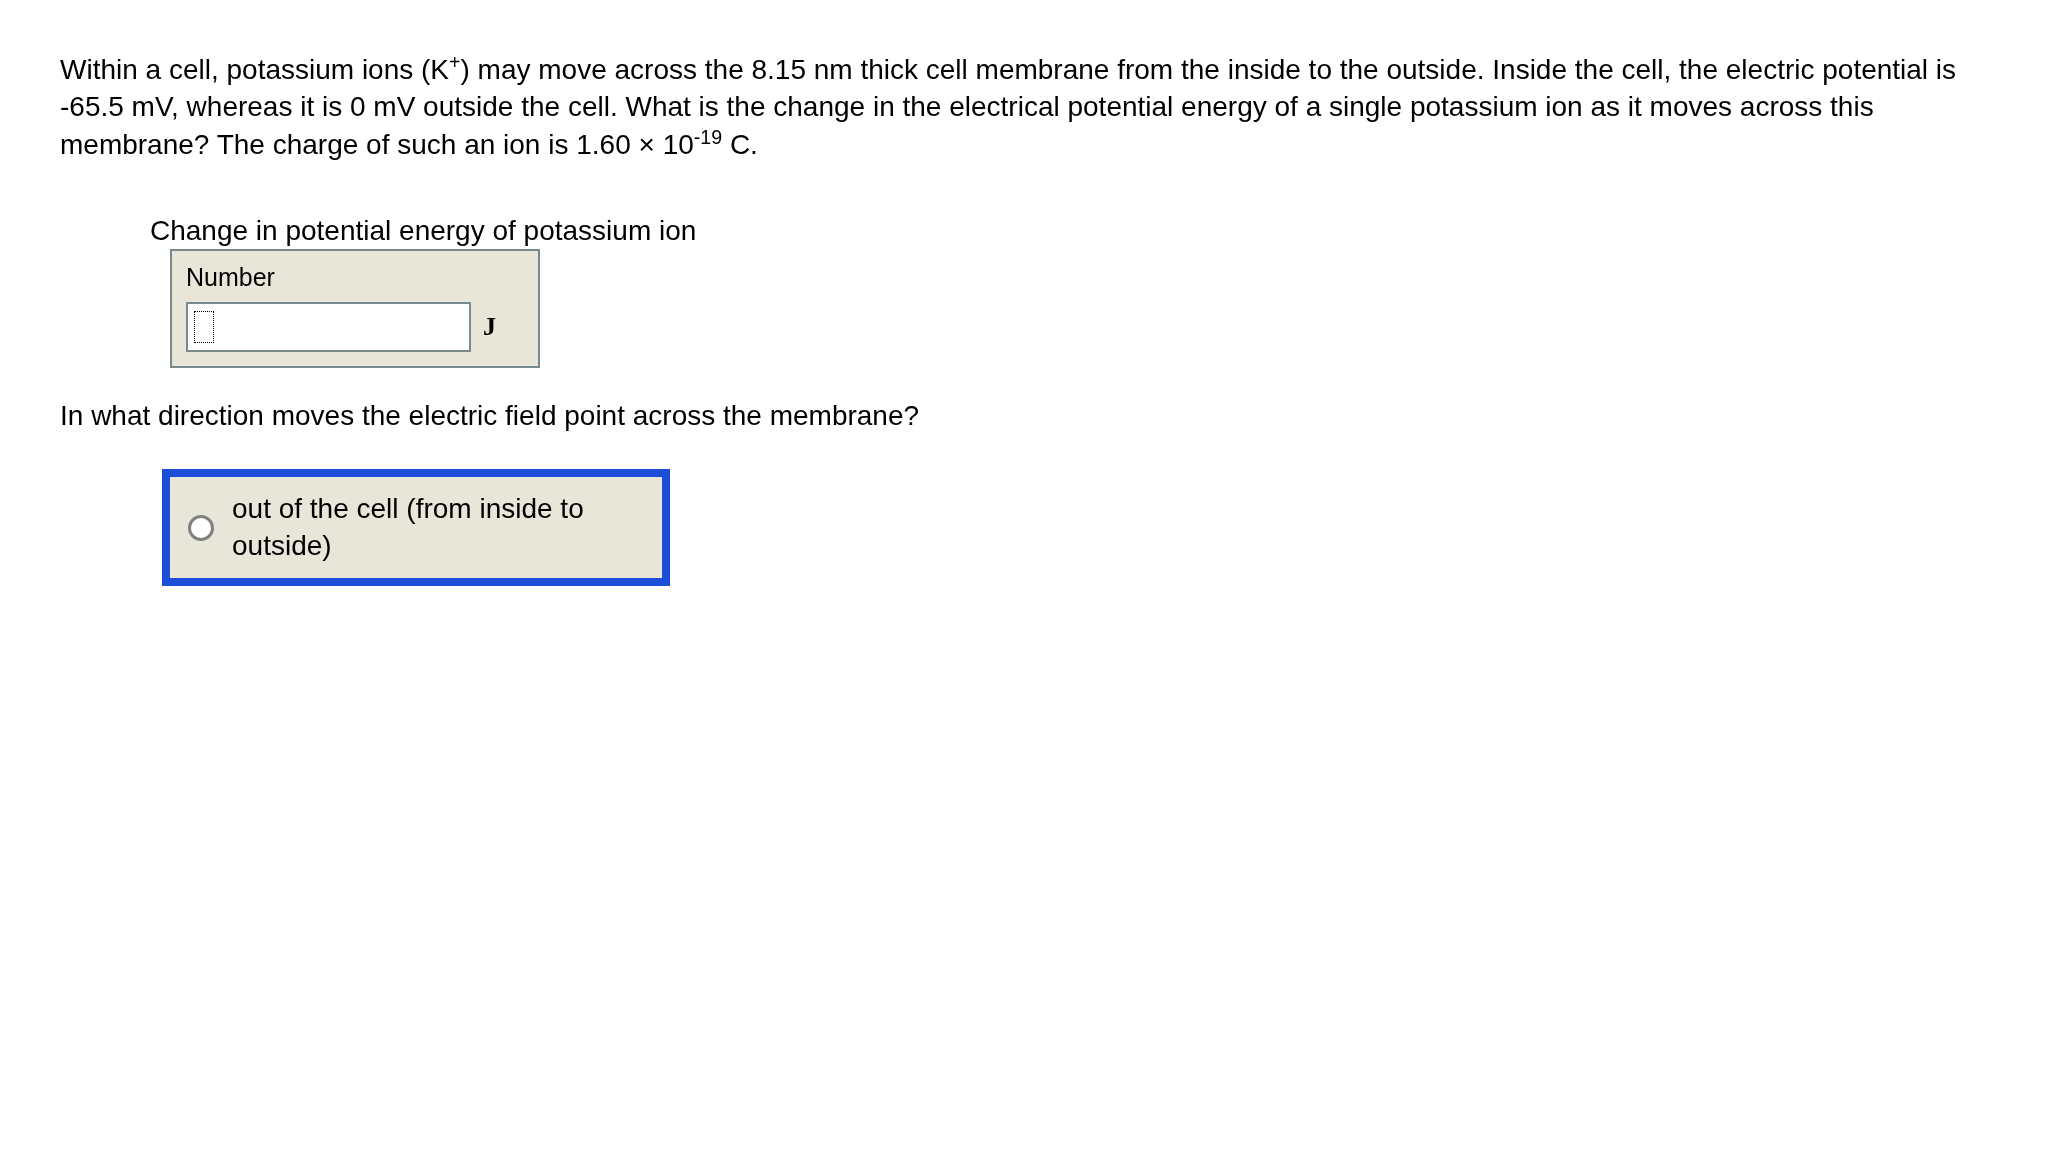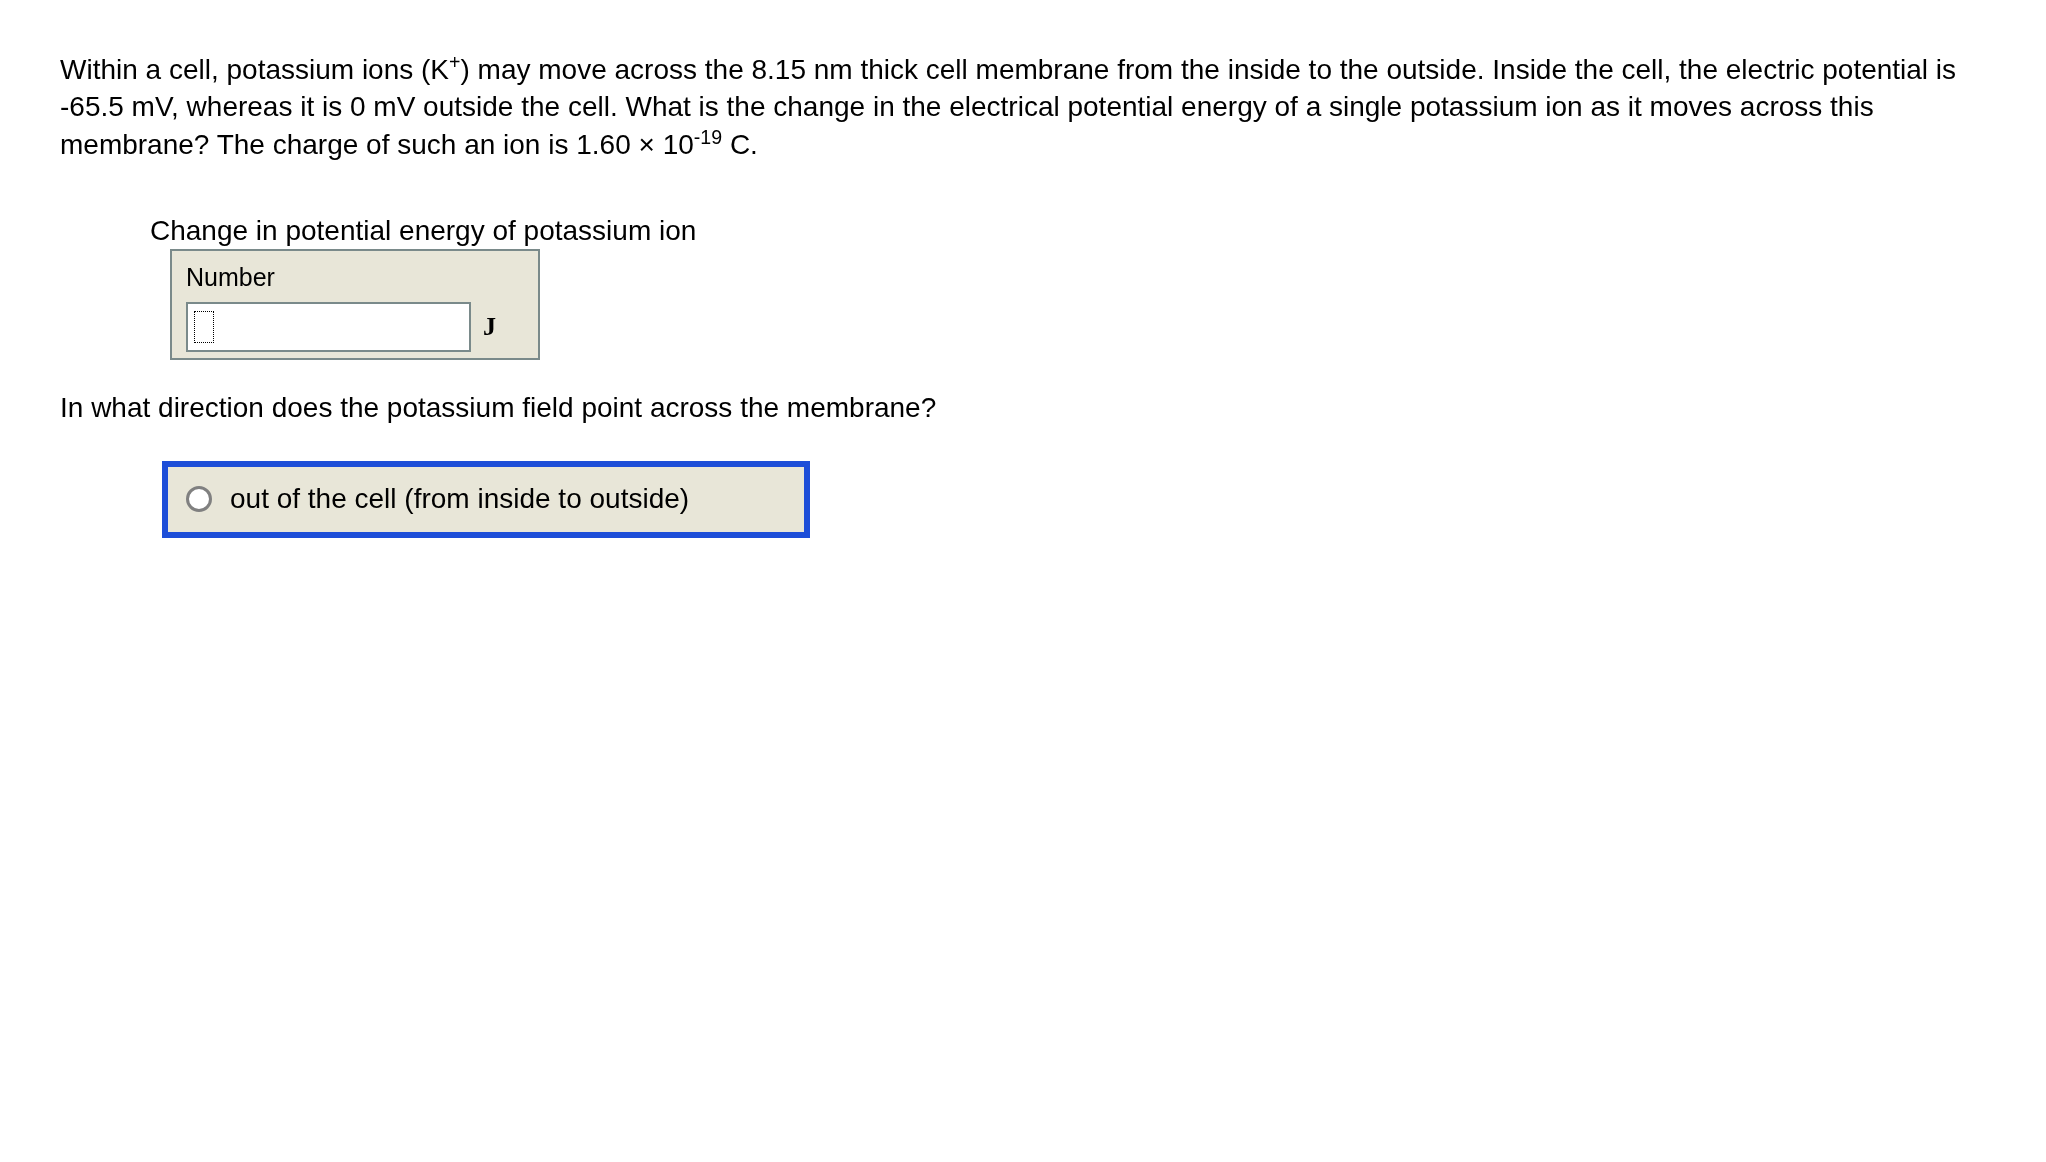--- a/index.html
+++ b/index.html
@@ -19,21 +19,21 @@
       margin-bottom: 49px;
     }
     .sub-label {
       margin-left: 90px;
     }
     .number-box {
       margin-left: 110px;
       margin-bottom: 30px;
       background: #e8e6d8;
       border: 2px solid #7a8a8a;
-      padding: 10px 14px 6px 14px;
+      padding: 10px 14px 14px 14px;
       width: 370px;
     }
     .number-box-label {
       margin-bottom: 8px;
       font-size: 25px;
     }
     .input-row {
       display: flex;
       align-items: center;
       gap: 12px;
@@ -57,23 +57,23 @@
       font-weight: bold;
       font-family: Georgia, serif;
       font-size: 26px;
     }
     .question-2 {
       margin-bottom: 35px;
     }
     .radio-box {
       margin-left: 102px;
       background: #e8e6d8;
-      border: 6px solid #1d4ed8;
+      border: 8px solid #1d4ed8;
       padding: 10px 18px;
-      width: 648px;
+      width: 508px;
     }
     .radio-row {
       display: flex;
       align-items: center;
       gap: 18px;
       padding: 4px 0;
     }
     .radio-btn {
       width: 26px;
       height: 26px;
@@ -99,20 +99,20 @@
 <div class="number-box">
   <div class="number-box-label">Number</div>
   <div class="input-row">
     <div class="number-input">
       <div class="cursor-box"></div>
     </div>
     <span class="unit-label">J</span>
   </div>
 </div>
 
-<div class="question-2">In what direction does the potassium field point across the membrane?</div>
+<div class="question-2">In what direction moves the electric field point across the membrane?</div>
 
 <div class="radio-box">
   <div class="radio-row">
     <div class="radio-btn"></div>
     <span>out of the cell (from inside to outside)</span>
   </div>
 </div>
 
 </body></html>

